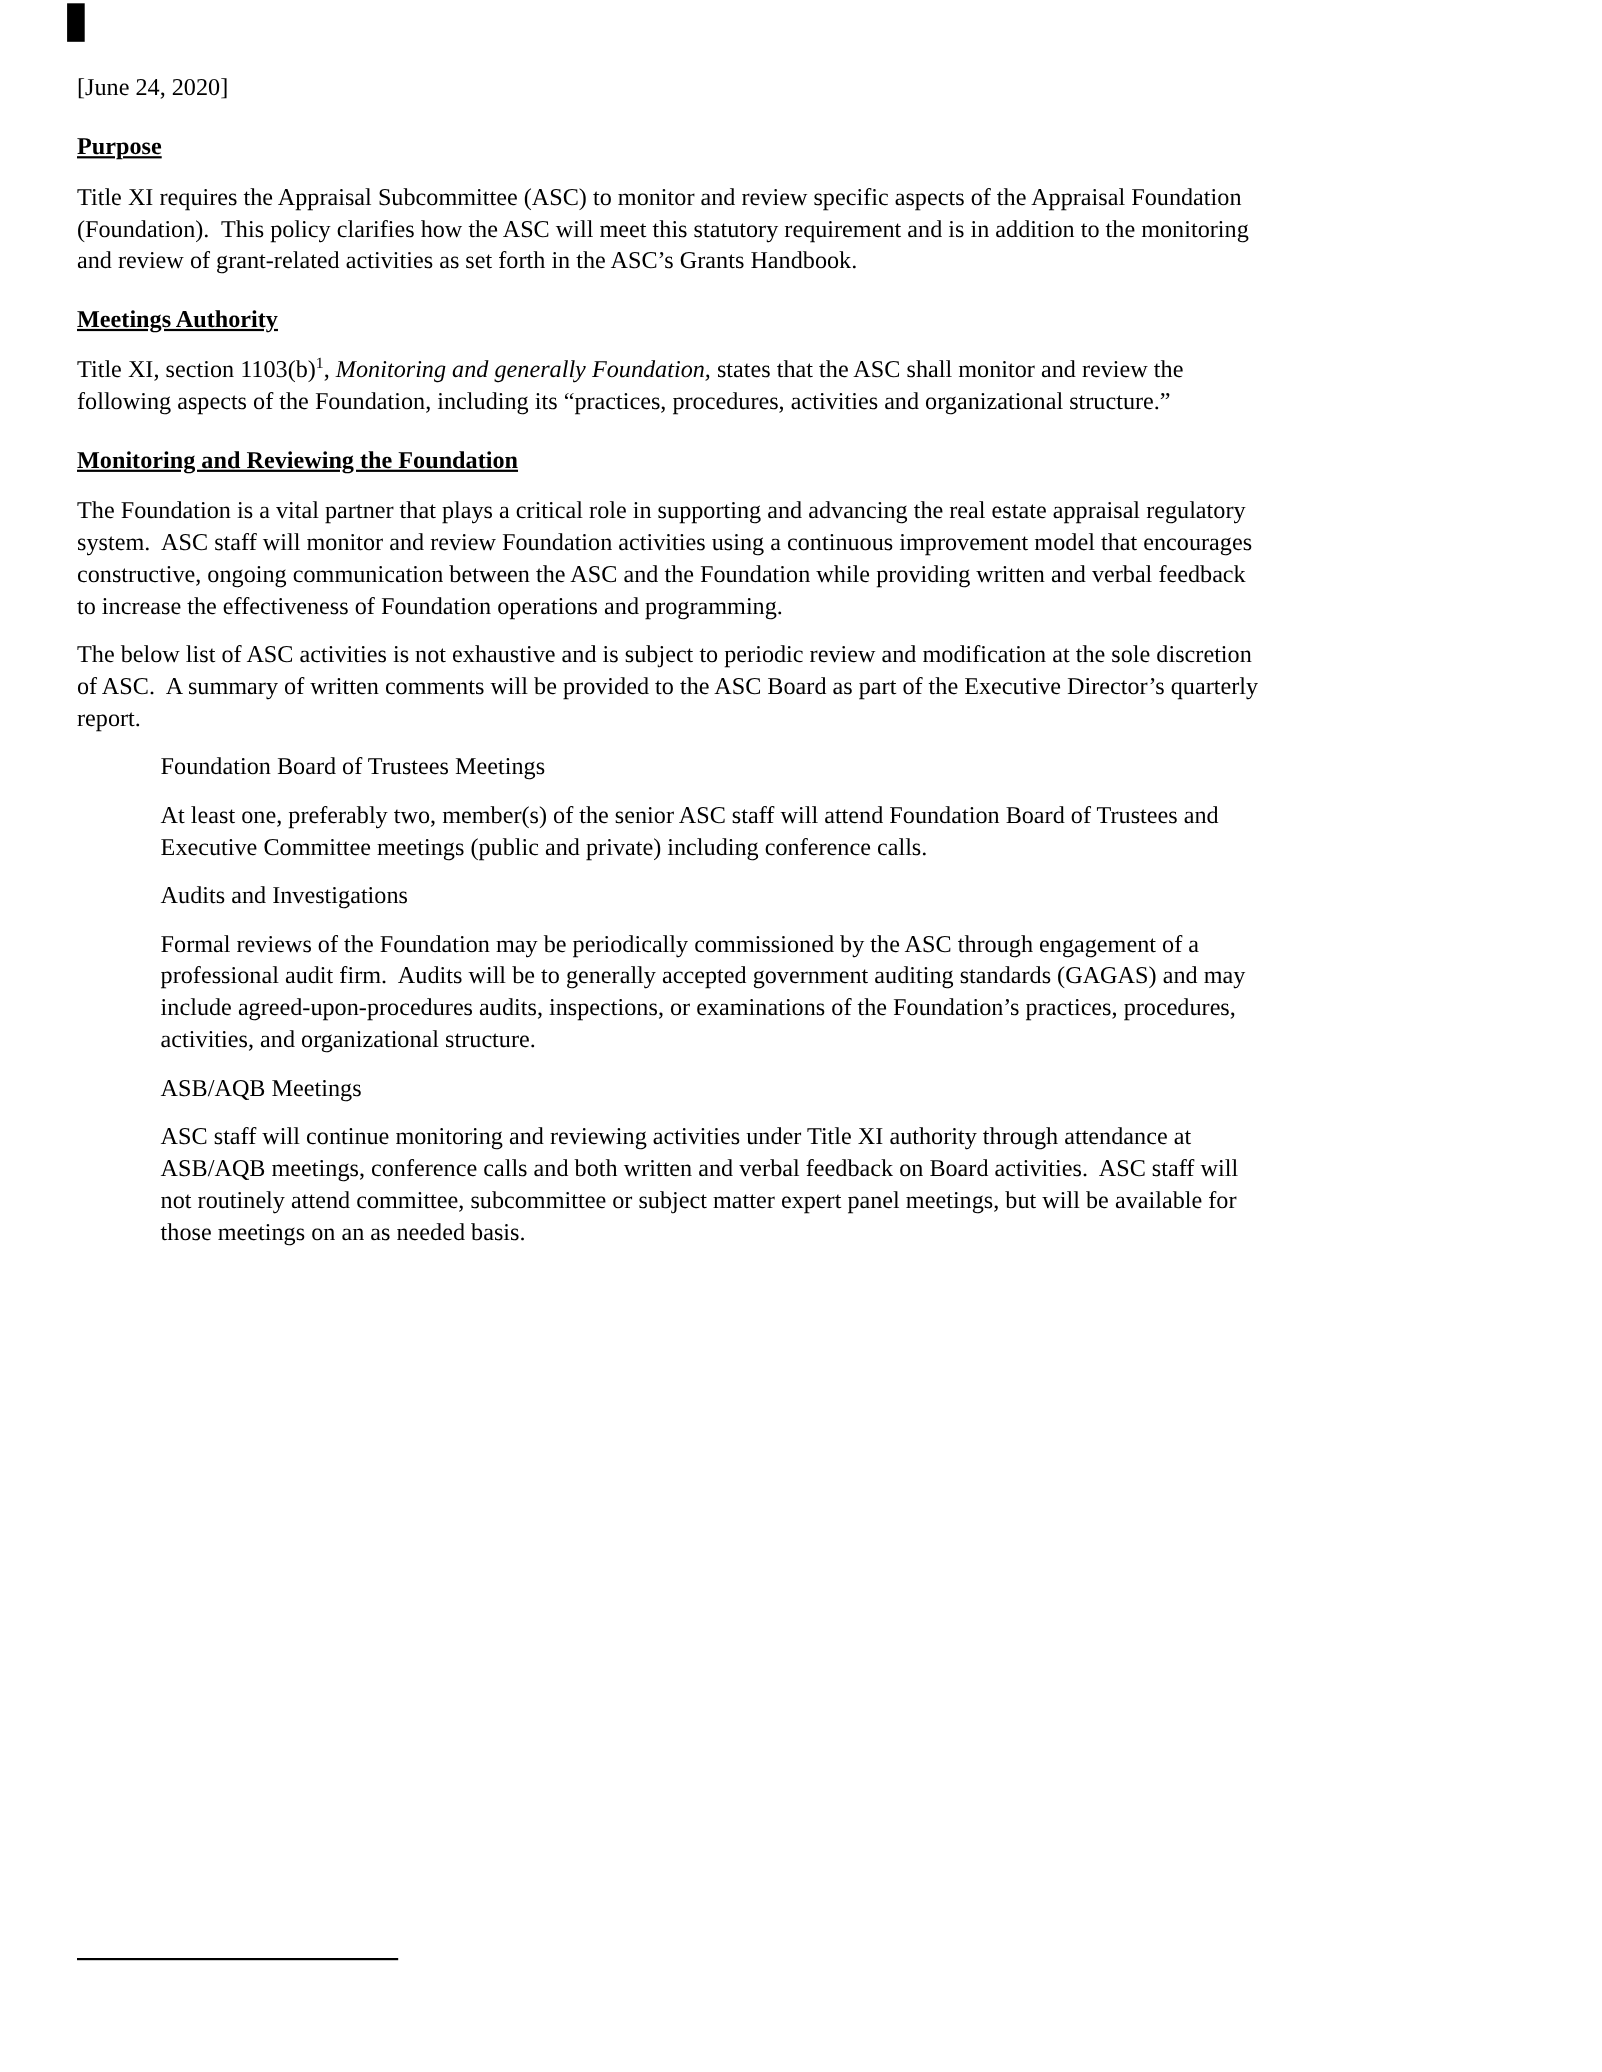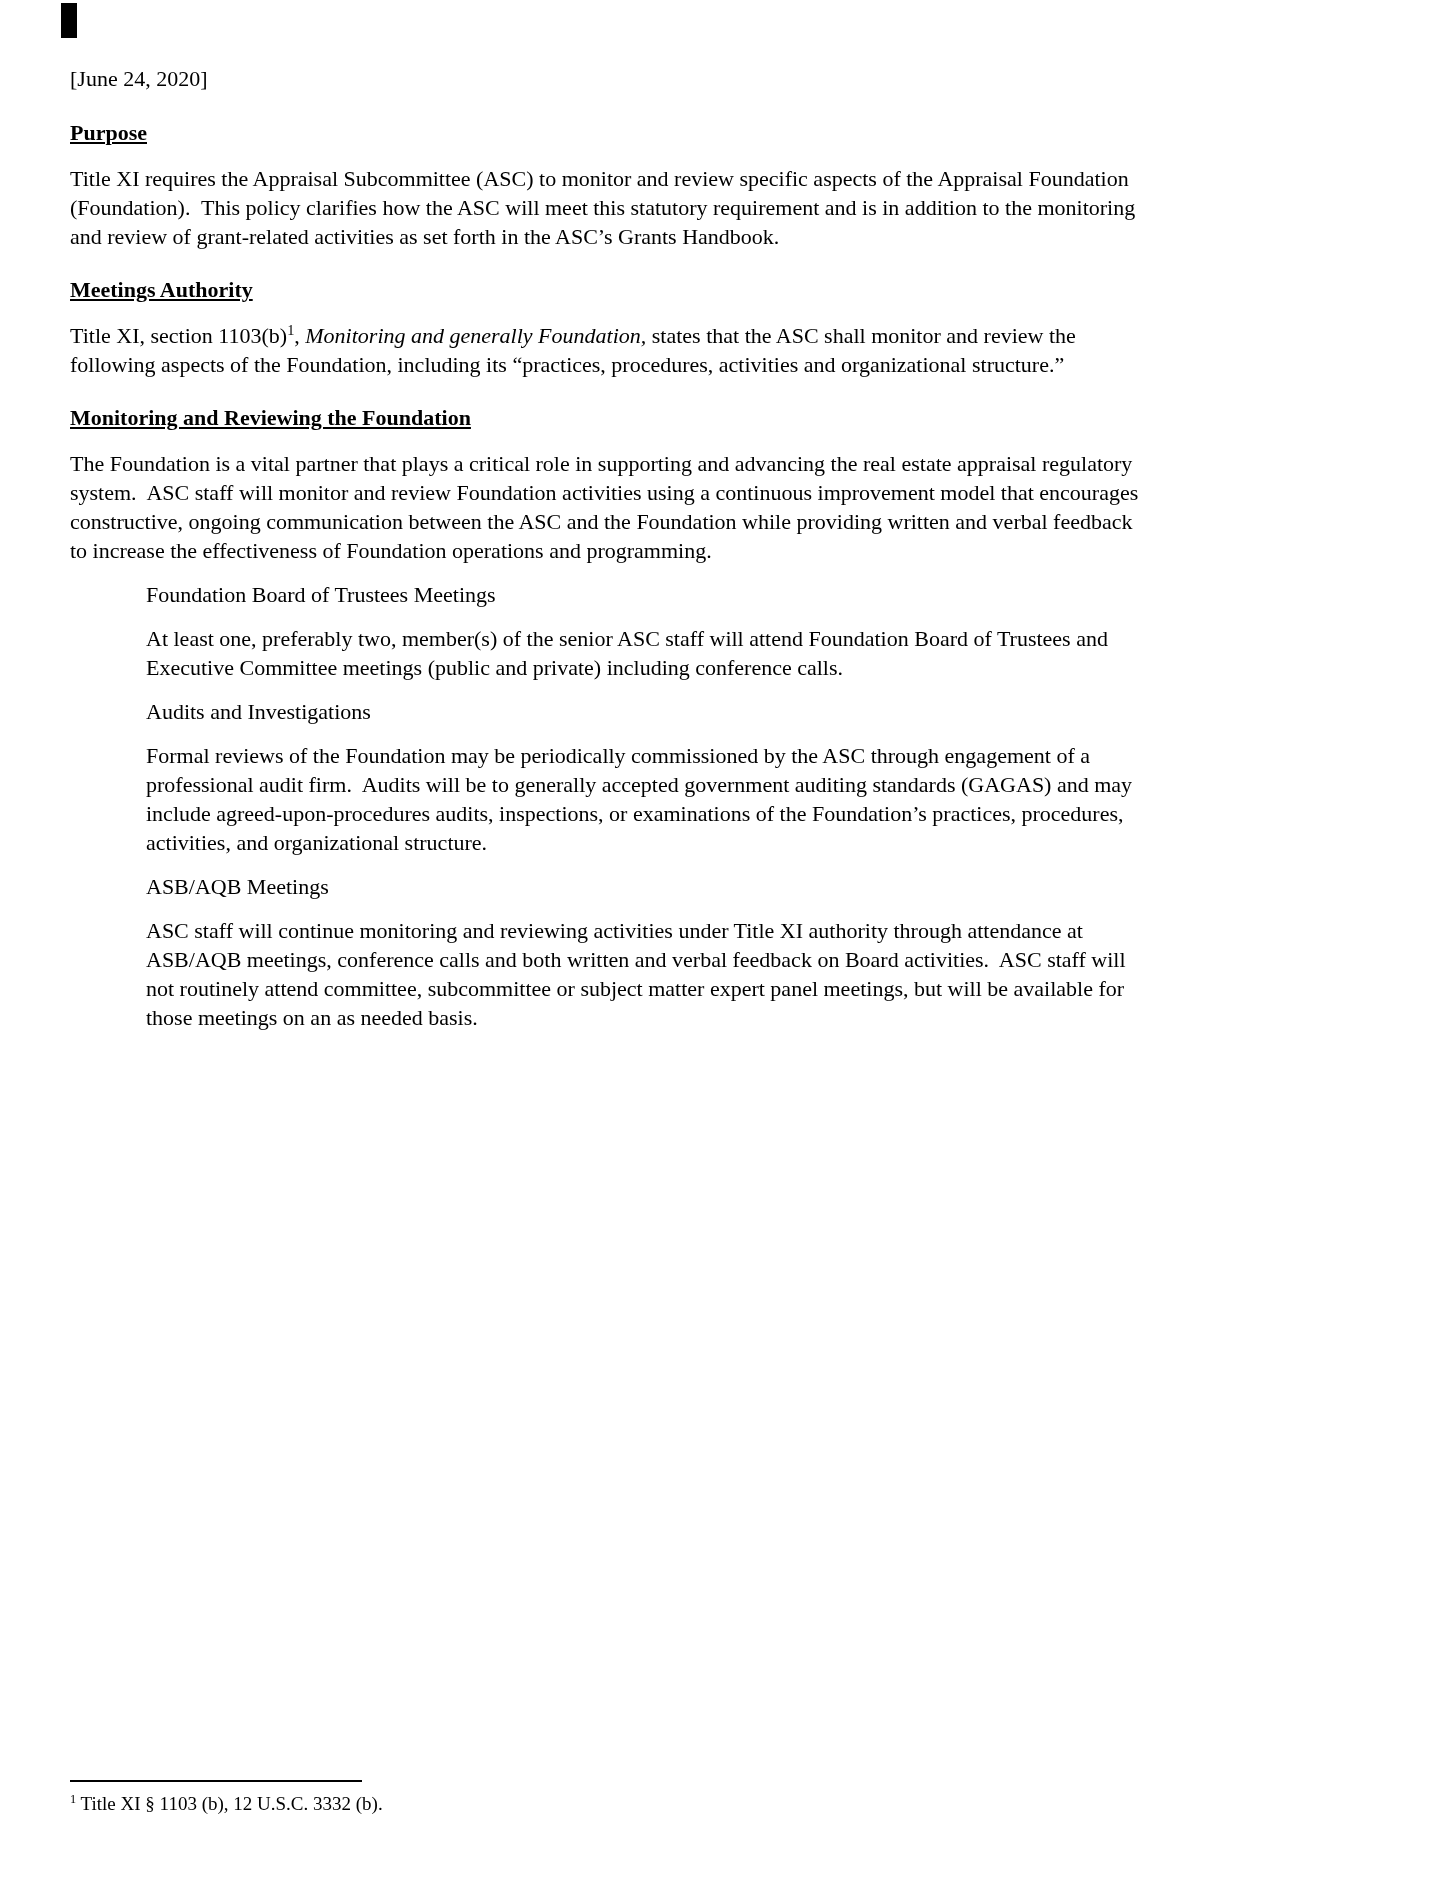--- a/index.html
+++ b/index.html
@@ -102,20 +102,21 @@
   </div>
 
   <div class="section">
     <h2 class="section-heading">Meetings Authority</h2>
     <p class="para"><span>Title XI, section 1103(b)</span><sup class="fn-ref">1</sup><span>, </span><span class="italic-run">Monitoring and generally Foundation,</span><span> states that the ASC shall monitor and review the following aspects of the Foundation, including its “practices, procedures, activities and organizational structure.”</span></p>
   </div>
 
   <div class="section">
     <h2 class="section-heading">Monitoring and Reviewing the Foundation</h2>
     <p class="para">The Foundation is a vital partner that plays a critical role in supporting and advancing the real estate appraisal regulatory system.  ASC staff will monitor and review Foundation activities using a continuous improvement model that encourages constructive, ongoing communication between the ASC and the Foundation while providing written and verbal feedback to increase the effectiveness of Foundation operations and programming.</p>
+    <p class="para">The below list of ASC activities is not exhaustive and is subject to periodic review and modification at the sole discretion of ASC.  A summary of written comments will be provided to the ASC Board as part of the Executive Director’s quarterly report.</p>
 
     <div class="subsection">
       <p class="subsection-heading">Foundation Board of Trustees Meetings</p>
       <p class="para">At least one, preferably two, member(s) of the senior ASC staff will attend Foundation Board of Trustees and Executive Committee meetings (public and private) including conference calls.</p>
     </div>
 
     <div class="subsection">
       <p class="subsection-heading">Audits and Investigations</p>
       <p class="para">Formal reviews of the Foundation may be periodically commissioned by the ASC through engagement of a professional audit firm.  Audits will be to generally accepted government auditing standards (GAGAS) and may include agreed-upon-procedures audits, inspections, or examinations of the Foundation’s practices, procedures, activities, and organizational structure.</p>
     </div>
@@ -123,14 +124,13 @@
     <div class="subsection">
       <p class="subsection-heading">ASB/AQB Meetings</p>
       <p class="para">ASC staff will continue monitoring and reviewing activities under Title XI authority through attendance at ASB/AQB meetings, conference calls and both written and verbal feedback on Board activities.  ASC staff will not routinely attend committee, subcommittee or subject matter expert panel meetings, but will be available for those meetings on an as needed basis.</p>
     </div>
   </div>
 
 </div>
 
 <div class="footnote-area">
   <hr class="footnote-rule">
-  <p class="footnote-text"><sup class="fn-ref">1</sup><span> Title XI § 1103 (b), 12 U.S.C. 3332 (b).</span></p>
 </div>
 
 </body></html>

